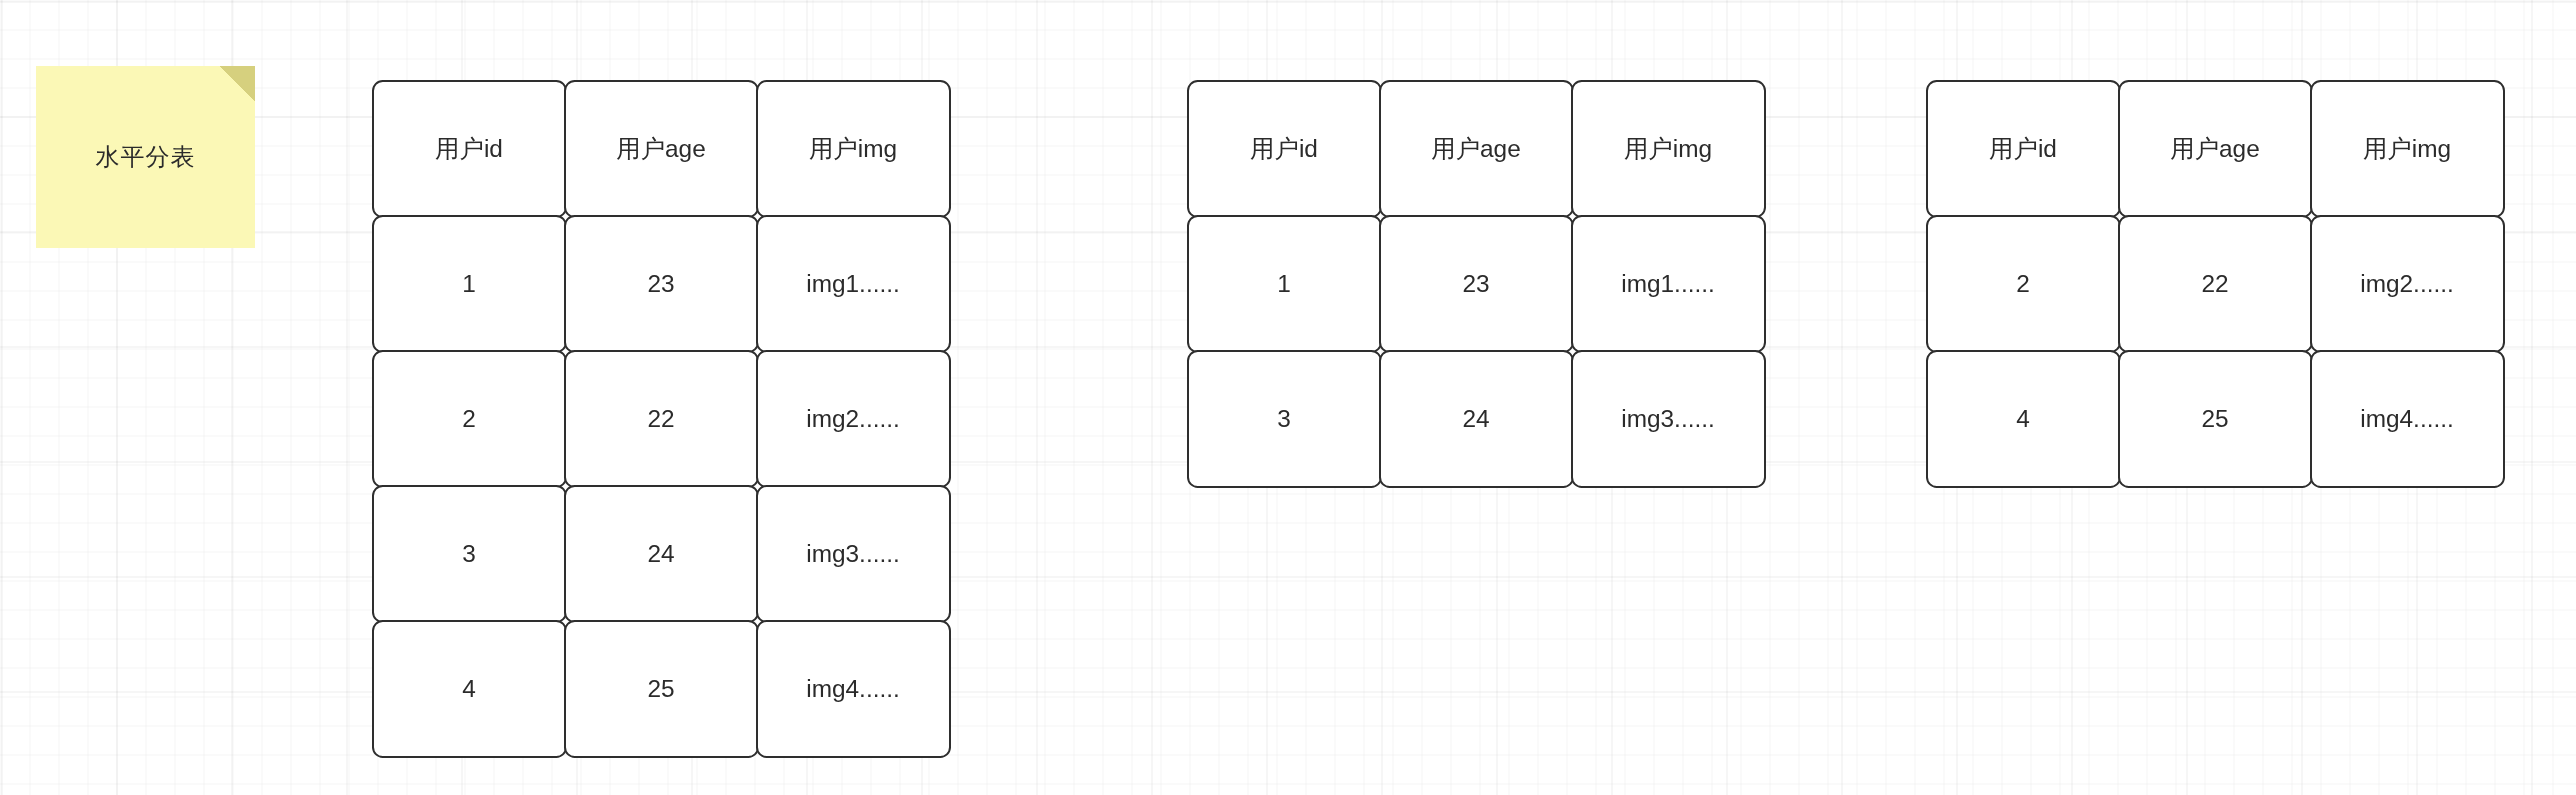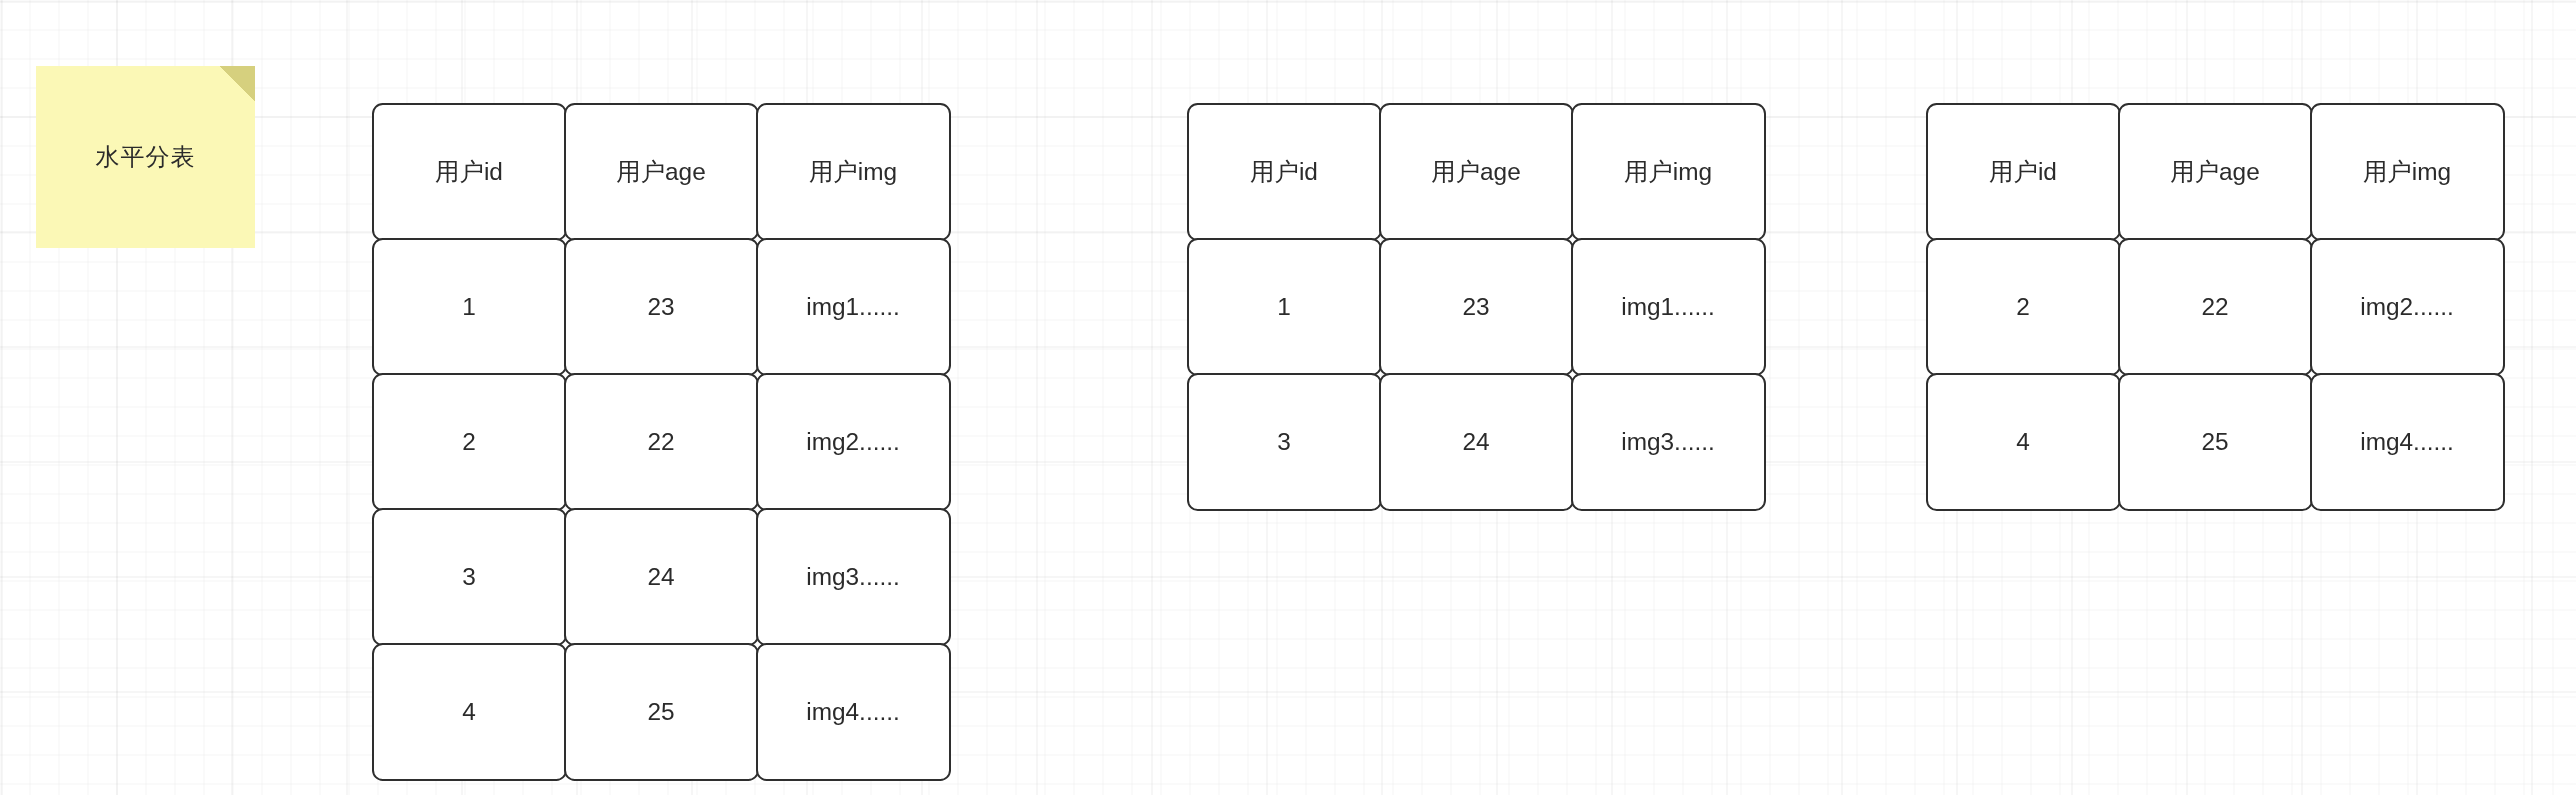--- a/index.html
+++ b/index.html
@@ -67,21 +67,20 @@
     letter-spacing: 1px;
     line-height: 1;
     white-space: nowrap;
   }
 
   
   .table-block {
     position: absolute;
     display: flex;
     flex-direction: column;
-    margin-top: 23px;
   }
   .table-row {
     display: flex;
     flex-direction: row;
   }
   .cell {
     box-sizing: border-box;
     width: 195px;
     height: 138px;
     background-color: #ffffff;

